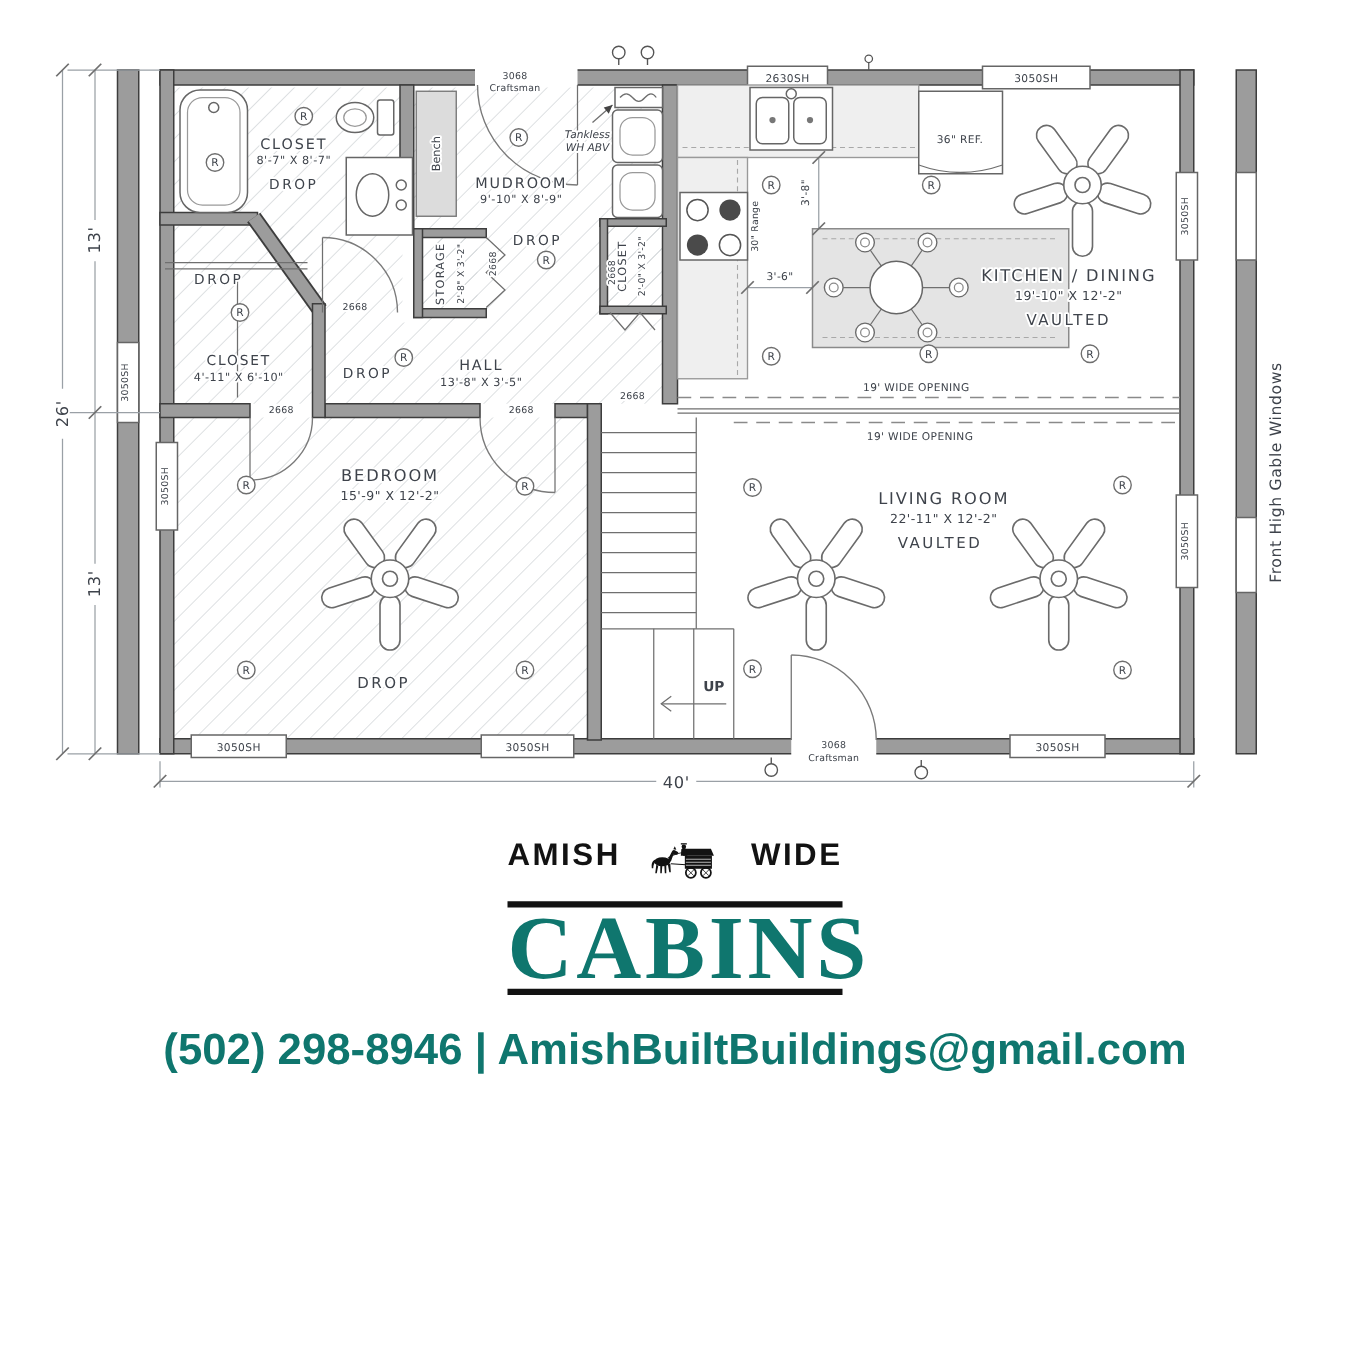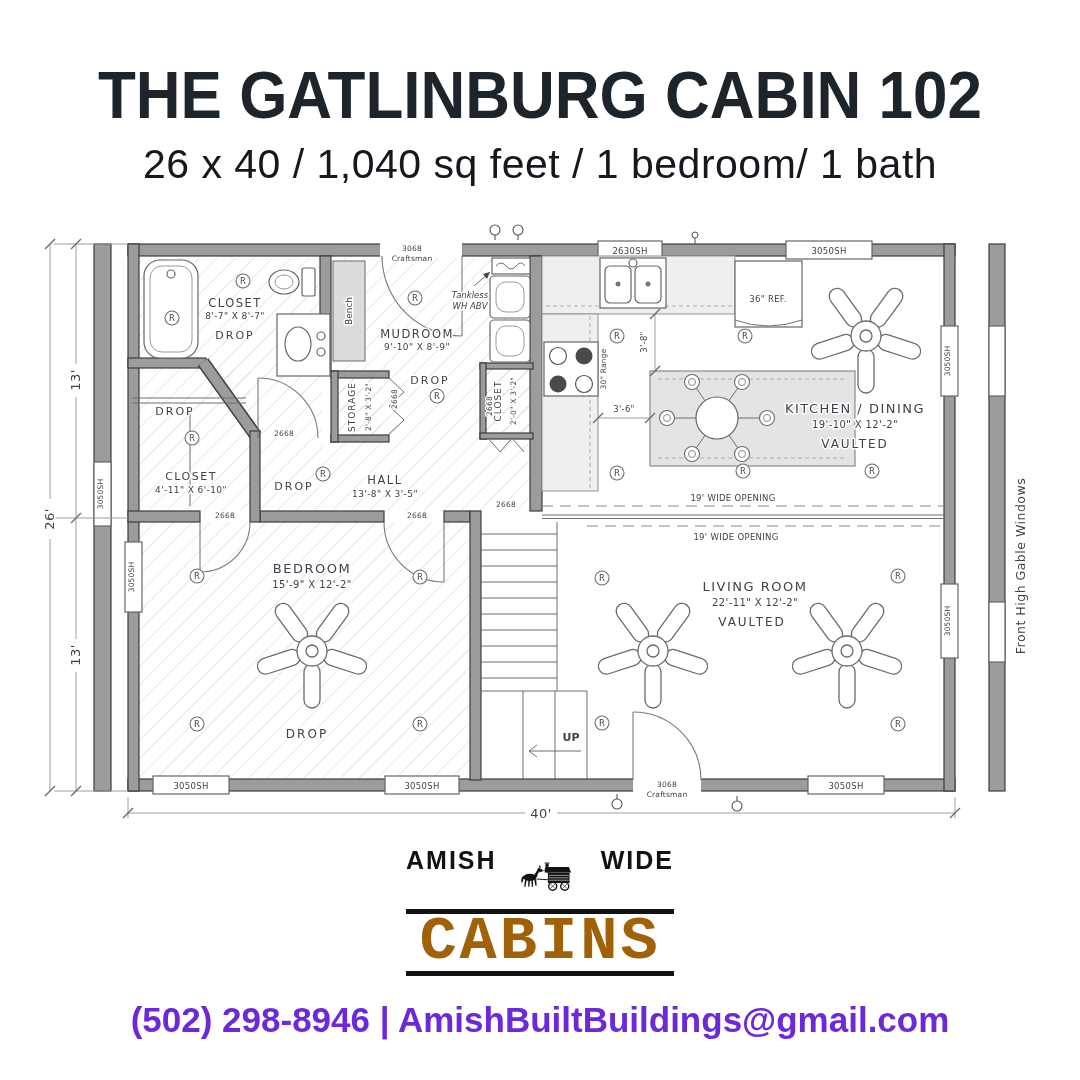--- a/index.html
+++ b/index.html
@@ -25,36 +25,32 @@
   .ctr{fill:#efefef;stroke:#999;stroke-width:1.1;}
   .isl{fill:#e4e4e4;stroke:#8a8a8a;stroke-width:1.2;}
   .thin{stroke:#6f6f6f;stroke-width:1;fill:none;}
   .arc{stroke:#7a7a7a;stroke-width:1.1;fill:none;}
   .dash{stroke:#8a8a8a;stroke-width:1.2;fill:none;stroke-dasharray:11 7;}
   .dash2{stroke:#a8a8a8;stroke-width:0.9;fill:none;stroke-dasharray:4 3;}
   .dim{stroke:#9aa0a6;stroke-width:1;fill:none;}
   .tick{stroke:#6f6f6f;stroke-width:1.4;}
   .hatchfill{fill:url(#hatch);}
   .logo{width:268px;margin:12px auto 0 auto;text-align:center;color:#121212;}
-  .logo-top{display:flex;align-items:flex-start;justify-content:center;gap:22px;}
+  .logo-top{display:flex;align-items:center;justify-content:center;gap:22px;}
   .logo-word{font-size:25px;font-weight:800;letter-spacing:2px;padding-bottom:9px;color:#121212;}
   .logo-rule{height:5px;background:#121212;margin:1px 0;}
-  .logo-brand{font-family:Liberation Mono, monospace;font-size:62px;font-weight:900;
-      letter-spacing:3px;line-height:0.88;color:#a16207;}
-  .contact{margin-top:24px;text-align:center;font-size:35px;font-weight:700;color:#6d28d9;letter-spacing:0px;}
+  .logo-brand{font-family:Liberation Serif, serif;font-size:72px;font-weight:900;
+      letter-spacing:3px;line-height:0.88;color:#0f766e;}
+  .contact{margin-top:24px;text-align:center;font-size:35px;font-weight:700;color:#0f766e;letter-spacing:0px;}
 </style>
 </head>
 <body>
 
 <div class="page">
 
-  <div class="hdr">
-    <h1 class="title">THE GATLINBURG CABIN 102</h1>
-    <p class="subtitle">26 x 40 / 1,040 sq feet / 1 bedroom/ 1 bath</p>
-  </div>
 
   <div class="plan-wrap">
   <svg class="plan" viewBox="0 0 1000 620" width="1000" height="620">
     <defs>
       <pattern id="hatch" width="13" height="13" patternTransform="rotate(45)" patternUnits="userSpaceOnUse">
         <line x1="0" y1="0" x2="0" y2="13" stroke="#ced2d6" stroke-width="1.1"></line>
       </pattern>
       <g id="rsym">
         <circle r="7" fill="#fff" stroke="#6e6e6e" stroke-width="1.1"></circle>
         <text y="3" text-anchor="middle" style="font-size:8.5px;stroke-width:0">R</text>

